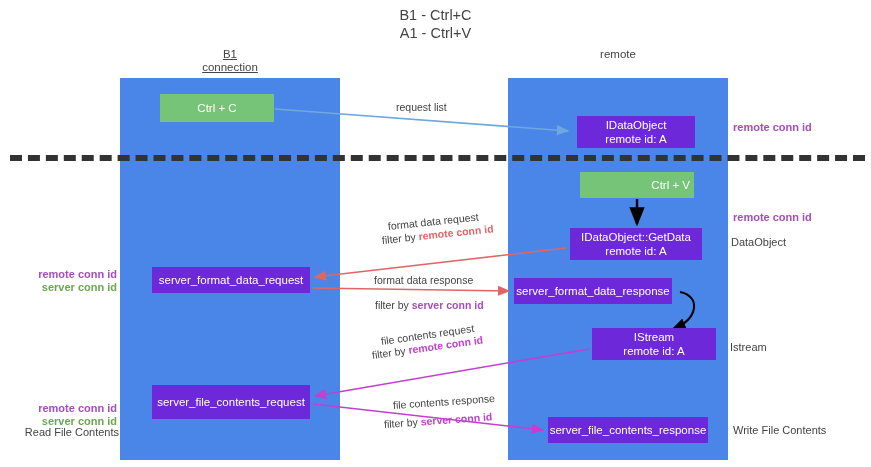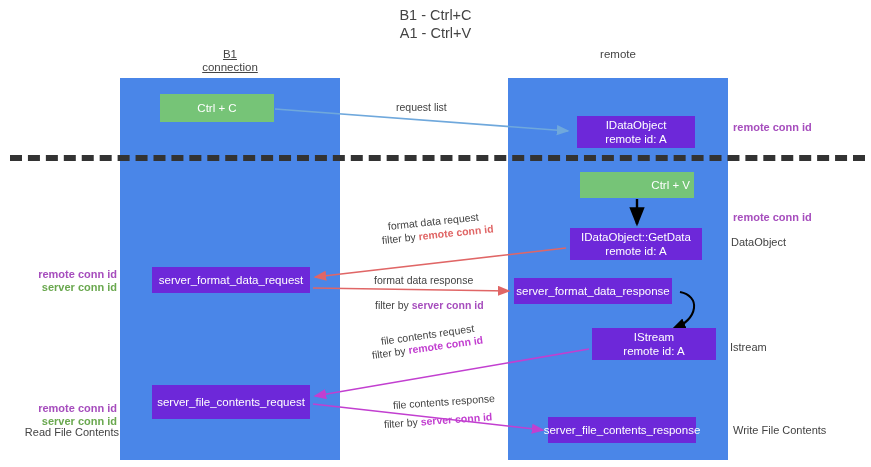--- a/index.html
+++ b/index.html
@@ -50,21 +50,21 @@
   .orange{background:#6d28d9;}
 
   #node-ctrl-c{left:160px;top:94px;width:114px;height:28px;}
   #node-idataobject{left:577px;top:116px;width:118px;height:32px;}
   #node-ctrl-v{left:580px;top:172px;width:114px;height:26px;align-items:flex-end;}
   #node-getdata{left:570px;top:228px;width:132px;height:32px;}
   #node-sfdreq{left:152px;top:267px;width:158px;height:26px;}
   #node-sfdresp{left:514px;top:278px;width:158px;height:26px;}
   #node-istream{left:592px;top:328px;width:124px;height:32px;}
   #node-sfcreq{left:152px;top:385px;width:158px;height:34px;}
-  #node-sfcresp{left:548px;top:417px;width:148px;height:26px;}
+  #node-sfcresp{left:548px;top:417px;width:160px;height:26px;}
 
   
   .side{font-size:11px;line-height:13px;}
   .bold{font-weight:bold;}
   .purple{color:#a64dbd;}
   .green-t{color:#6aa84f;}
   .plain{color:#434343;}
 
   #lbl-remote-1{left:733px;top:121px;}
   #lbl-remote-2{left:733px;top:211px;}

